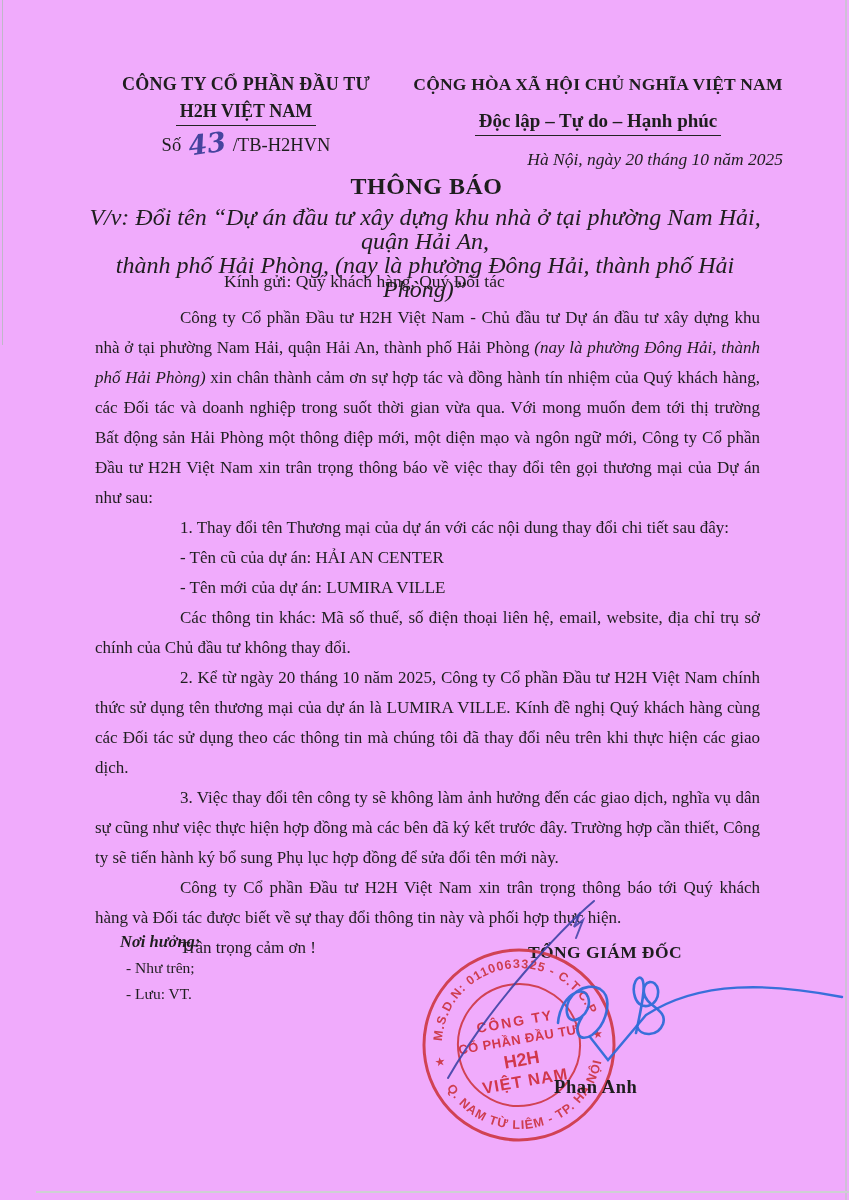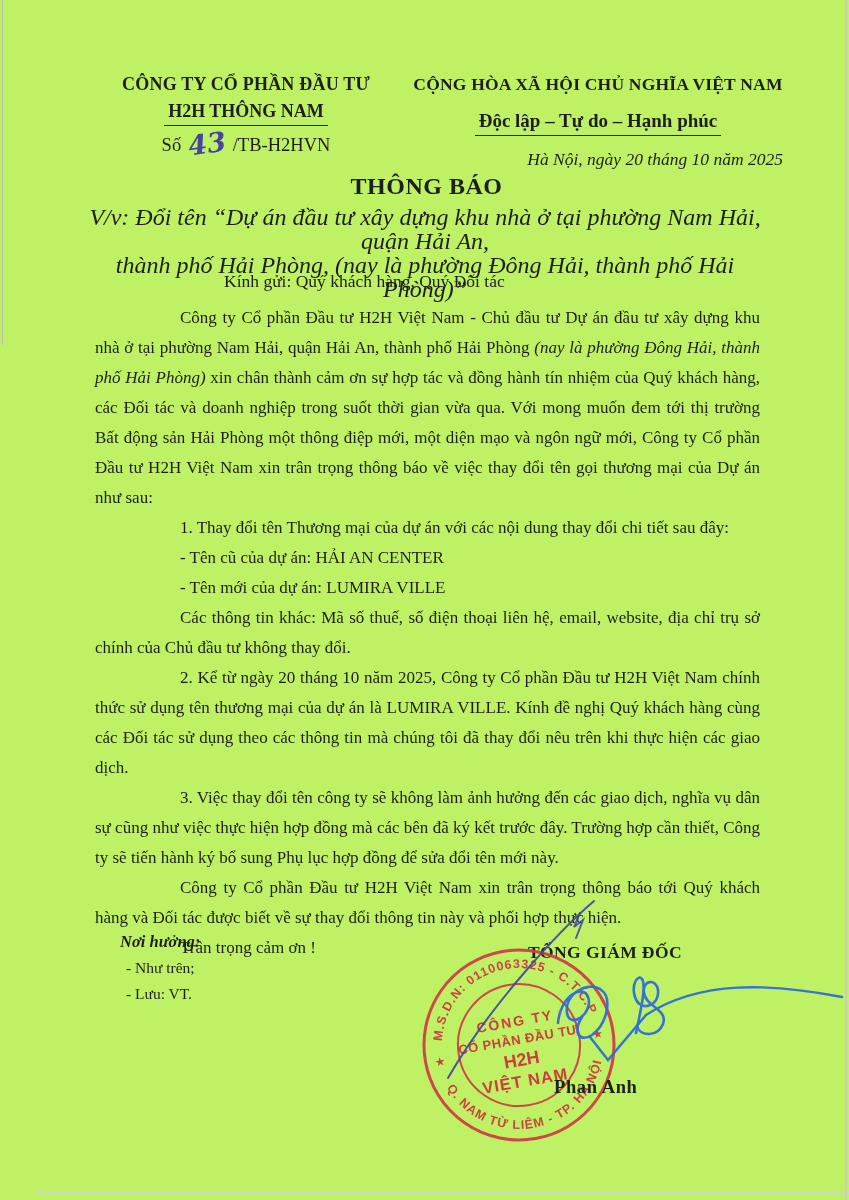--- a/index.html
+++ b/index.html
@@ -1,19 +1,19 @@
 <!DOCTYPE html>
 <html><head>
 <meta charset="utf-8">
 <style>
   * { margin:0; padding:0; box-sizing:border-box; }
   html,body { background:#e9e9e9; }
   .page {
     position:relative; width:849px; height:1200px; margin:0 auto;
-    background:#bef264; overflow:hidden; color:#1e1e1e;
+    background:#f0abfc; overflow:hidden; color:#1e1e1e;
     font-family:"Liberation Serif", serif;
   }
   
   .edge-left   { position:absolute; left:2px;  top:0; width:1px;  height:345px;  background:#b7b8c0; opacity:.85; }
   .edge-right  { position:absolute; left:845px; top:0; width:2px; height:1200px; background:#c6c7cc; opacity:.8; }
   .edge-bottom { position:absolute; left:36px; top:1191px; width:813px; height:2px; background:#ced0d4; }
 
   
   .hdr-left  { position:absolute; left:95px;  top:74px;  width:302px; text-align:center; }
   .hdr-right { position:absolute; left:405px; top:74px;  width:386px; text-align:center; }
@@ -64,21 +64,21 @@
 
 <div class="page">
 
   <div class="edge-left"></div>
   <div class="edge-right"></div>
   <div class="edge-bottom"></div>
 
   <div class="hdr-left">
     <div class="hdr-line1">CÔNG TY CỔ PHẦN ĐẦU TƯ</div>
     <div class="hdr-line2">
-      <span class="u">H2H THÔNG NAM</span>
+      <span class="u">H2H VIỆT NAM</span>
     </div>
     <div class="doc-number">
       <span>Số</span>
       <span class="hand-number">43</span>
       <span>/TB-H2HVN</span>
     </div>
   </div>
 
   <div class="hdr-right">
     <div class="hdr-line1">CỘNG HÒA XÃ HỘI CHỦ NGHĨA VIỆT NAM</div>

